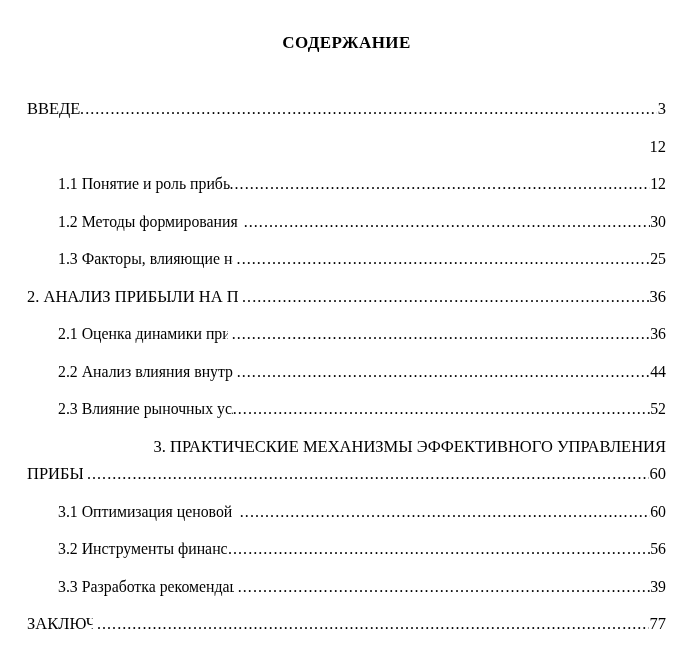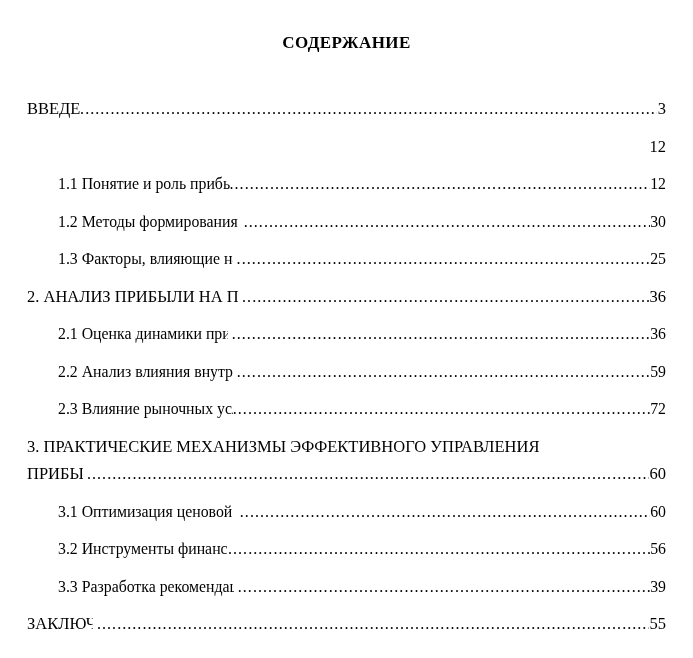--- a/index.html
+++ b/index.html
@@ -79,20 +79,21 @@
     content: "";
   }
   .page-num {
     flex: 0 0 auto;
     text-align: right;
     padding-left: 0.5px;
   }
   .entry-firstline {
     display: block;
     white-space: nowrap;
+    text-align: right;
   }
   .entry-secondline {
     display: flex;
     align-items: baseline;
     width: 100%;
     margin-top: 7.5px;
   }
 </style>
 </head>
 <body>
@@ -147,28 +148,28 @@
         <div class="row">
           <span class="entry-label">2.1 Оценка динамики прибыли за анализируемый период</span>
           <span class="leader pad-left"></span>
           <span class="page-num">36</span>
         </div>
       </div>
       <div class="toc-entry level-2">
         <div class="row">
           <span class="entry-label">2.2 Анализ влияния внутренних факторов на прибыльность</span>
           <span class="leader pad-left"></span>
-          <span class="page-num">59</span>
+          <span class="page-num">44</span>
         </div>
       </div>
       <div class="toc-entry level-2">
         <div class="row">
           <span class="entry-label">2.3 Влияние рыночных условий на финансовые результаты</span>
           <span class="leader"></span>
-          <span class="page-num">72</span>
+          <span class="page-num">52</span>
         </div>
       </div>
       <div class="toc-entry level-1 wrapped">
         <span class="entry-firstline">3. ПРАКТИЧЕСКИЕ МЕХАНИЗМЫ ЭФФЕКТИВНОГО УПРАВЛЕНИЯ</span>
         <div class="entry-secondline">
           <span class="entry-label">ПРИБЫЛЬЮ</span>
           <span class="leader pad-left"></span>
           <span class="page-num">60</span>
         </div>
       </div>
@@ -190,18 +191,18 @@
         <div class="row">
           <span class="entry-label">3.3 Разработка рекомендаций по повышению прибыльности</span>
           <span class="leader pad-left"></span>
           <span class="page-num">39</span>
         </div>
       </div>
       <div class="toc-entry level-1">
         <div class="row">
           <span class="entry-label">ЗАКЛЮЧЕНИЕ</span>
           <span class="leader pad-left"></span>
-          <span class="page-num">55</span>
+          <span class="page-num">77</span>
         </div>
       </div>
     </div>
 
 </div>
 
 </body></html>

